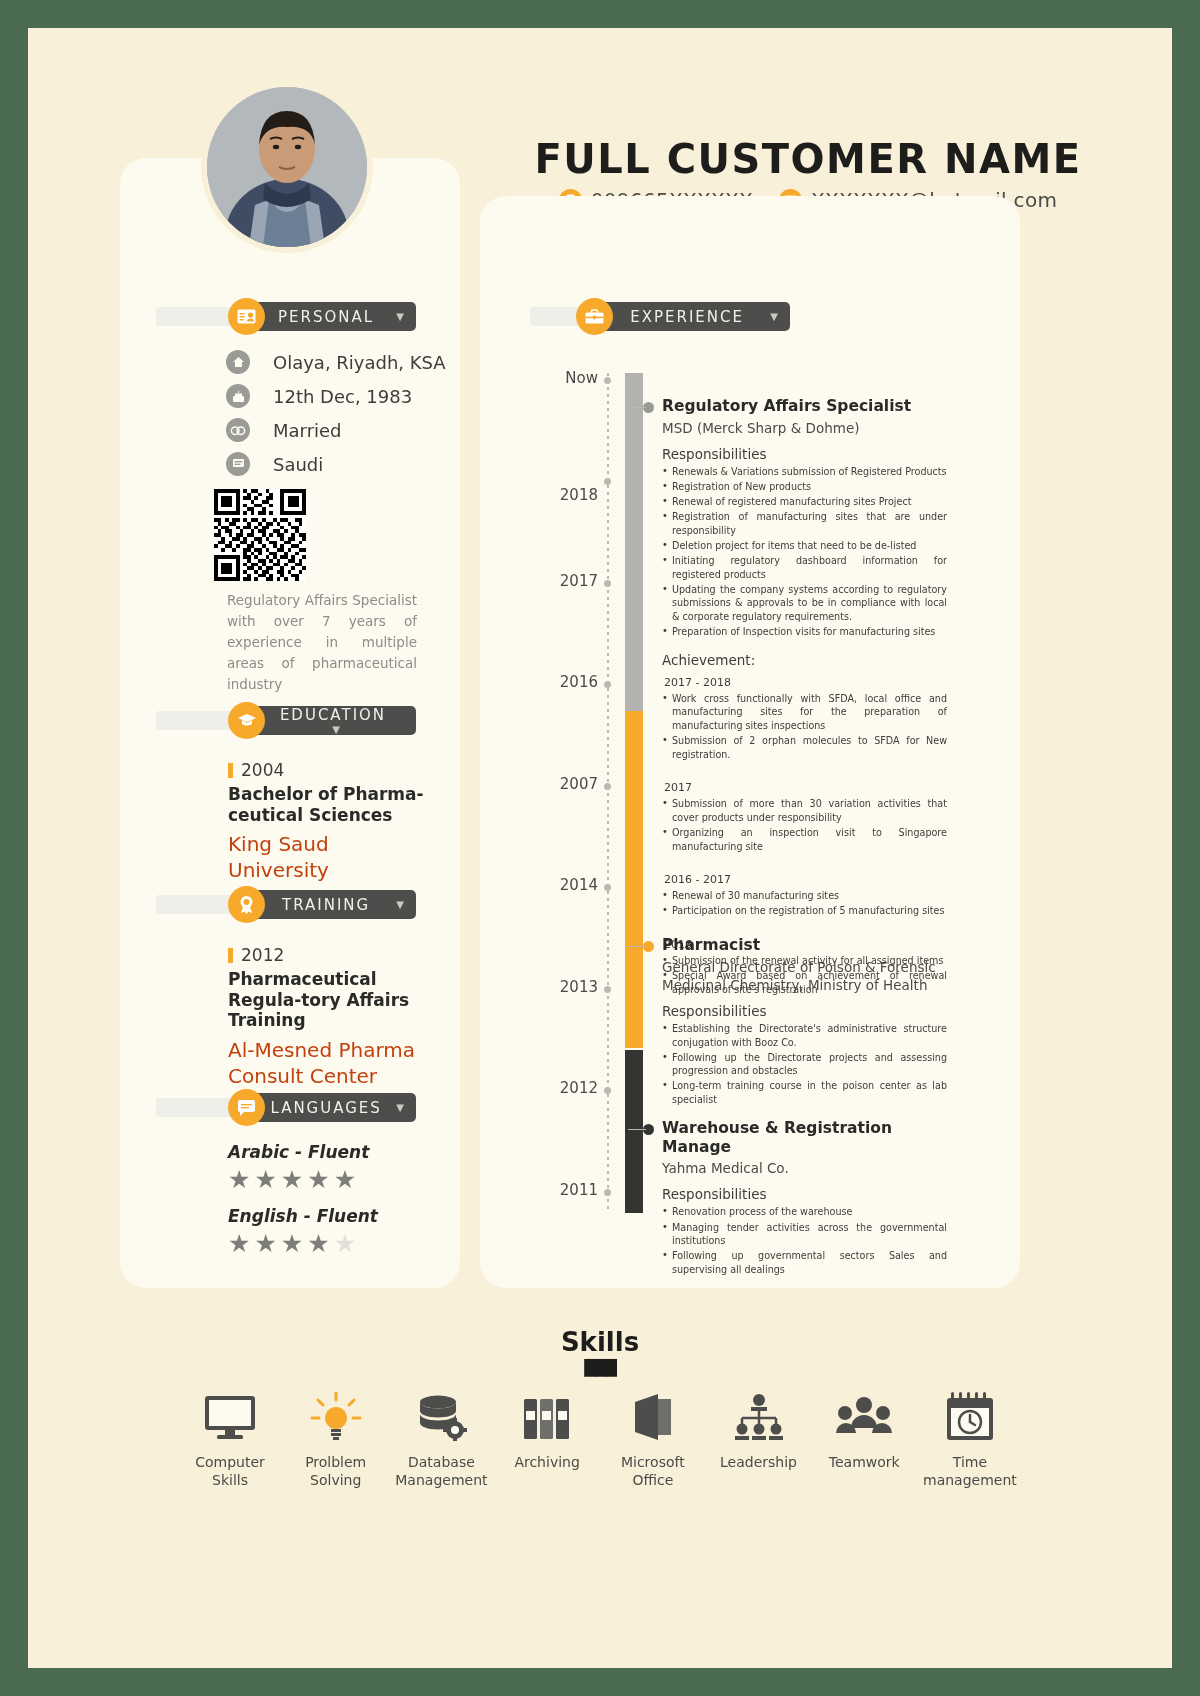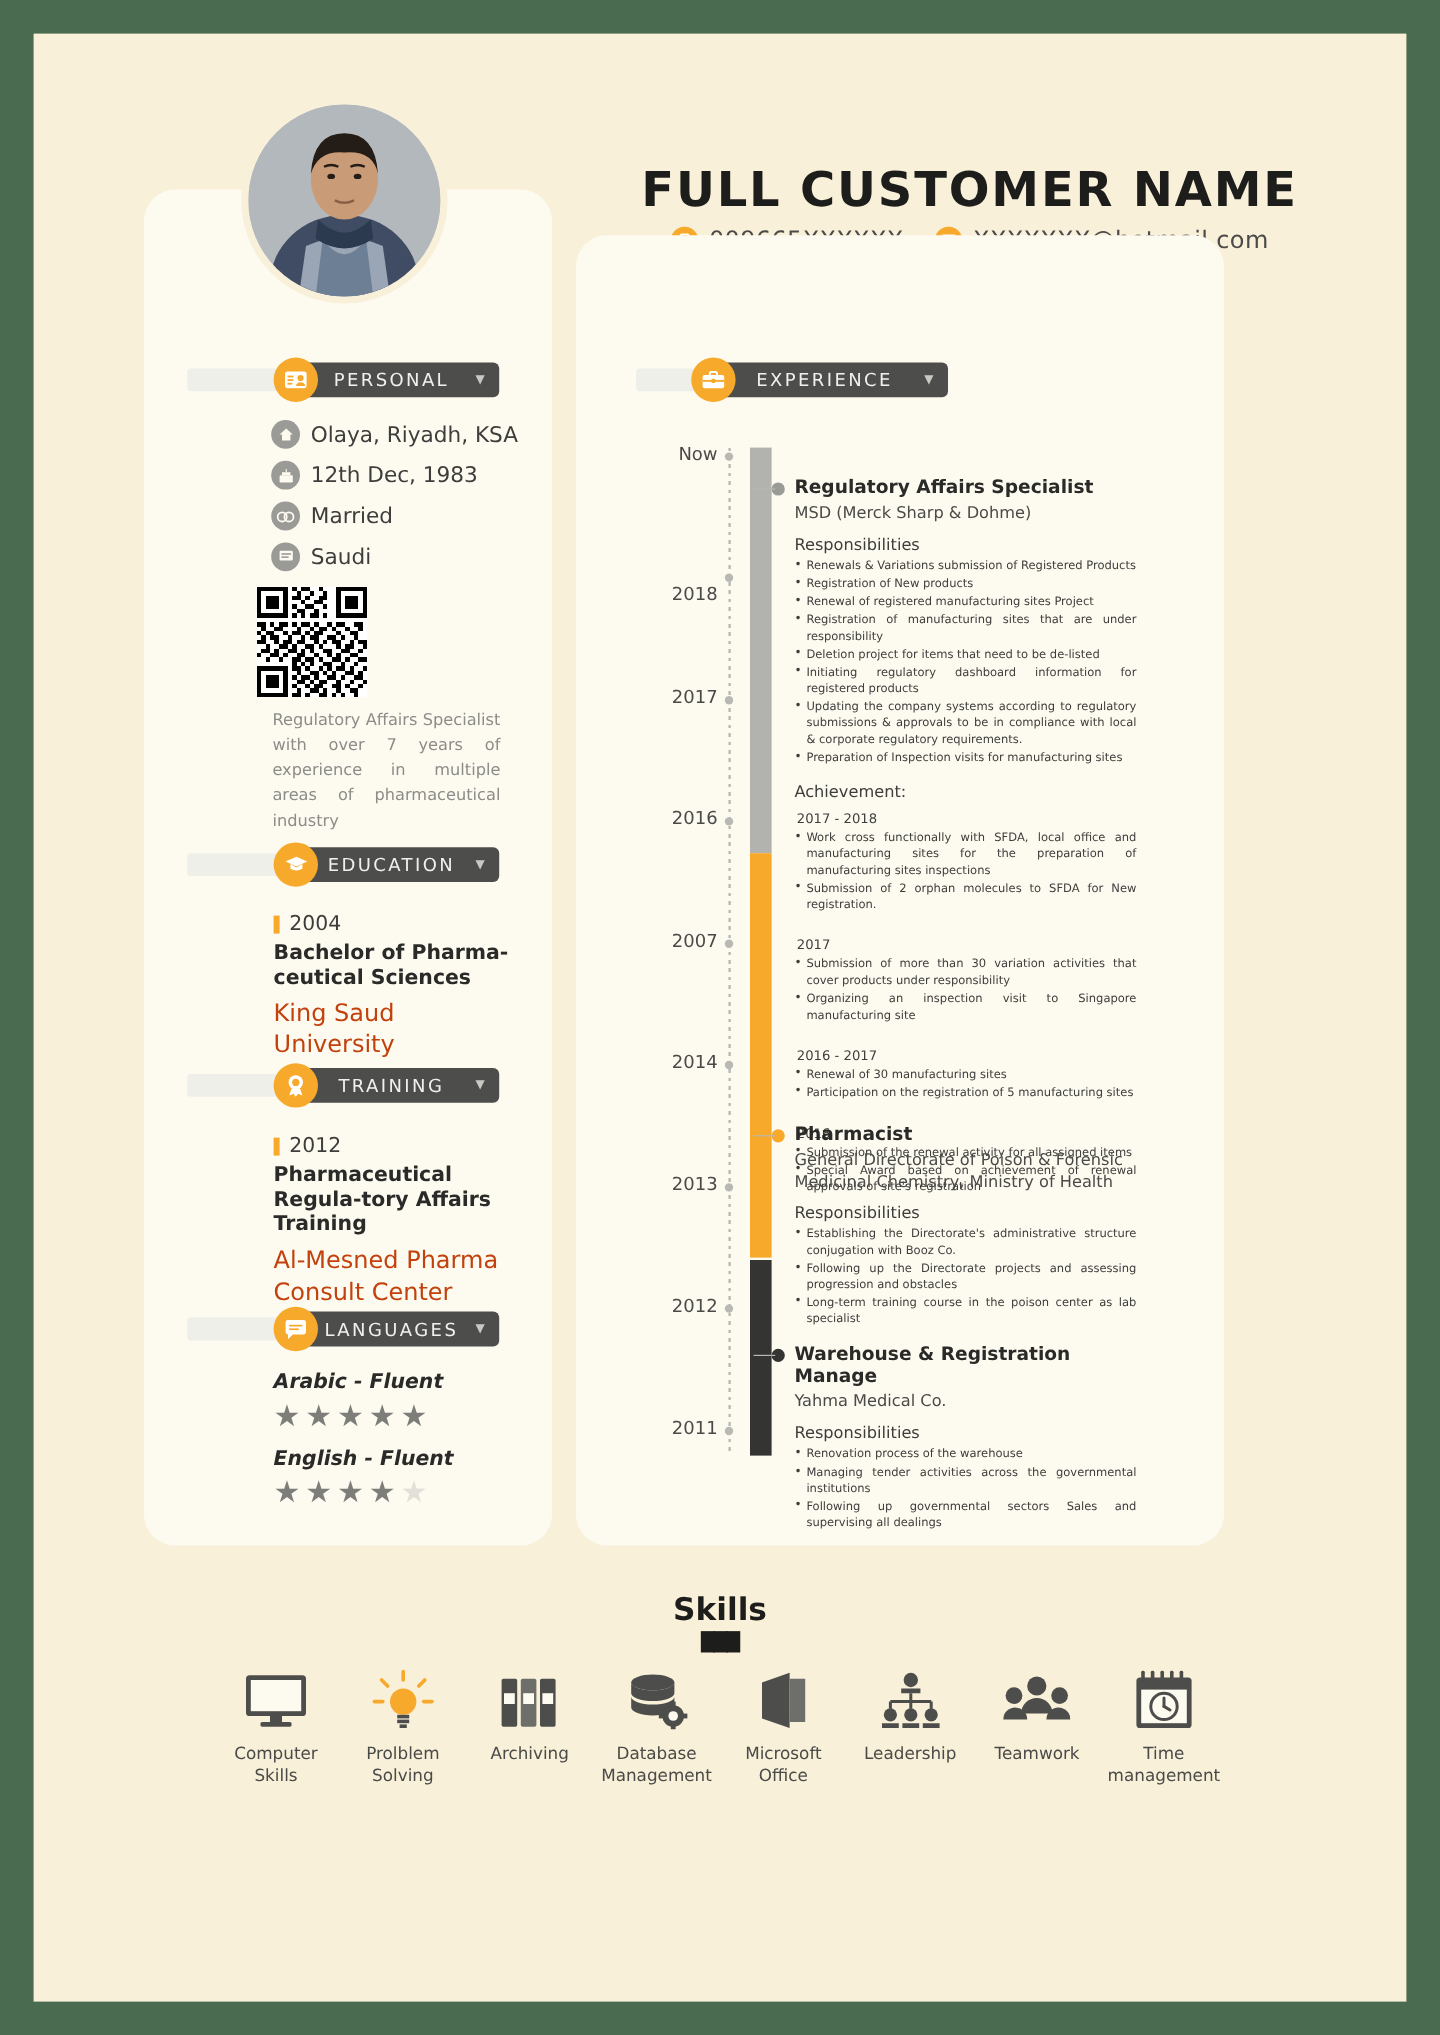--- a/index.html
+++ b/index.html
@@ -80,21 +80,21 @@
   .sec .circ {
     position: absolute; top: -4px;
     width: 37px; height: 37px; border-radius: 50%;
     background: #f7a92b; color: #fff;
     display: flex; align-items: center; justify-content: center;
     z-index: 3;
   }
 
   
   .plist { position: absolute; left: 198px; top: 322px; }
-  .prow { display: flex; align-items: center; gap: 9px; margin-bottom: 10px; text-align: center; }
+  .prow { display: flex; align-items: center; gap: 23px; margin-bottom: 10px; text-align: center; }
   .pico {
     width: 24px; height: 24px; border-radius: 50%;
     background: #9a9a96; color: #fdfaf0;
     display: flex; align-items: center; justify-content: center;
     font-size: 12px; flex: none;
   }
   .ptxt { font-size: 18px; color: #3d3d3b; }
 
   
   .qrbox { position: absolute; left: 186px; top: 461px; width: 92px; height: 92px; background:#fff;}
@@ -451,21 +451,21 @@
           <rect x="19" y="24" width="1" height="1"></rect>
           <rect x="22" y="24" width="1" height="1"></rect>
       </g>
     </svg>
   </div>
 
   <div class="summary">Regulatory Affairs Specialist with over 7 years of experience in multiple areas of pharmaceutical industry</div>
 
   <div class="sec" style="left:128px; top:678px; width:260px;">
     <div class="bar-strip" style="left:0; width:130px;"></div>
-    <div class="bar-dark" style="left:78px; width:182px;">
+    <div class="bar-dark" style="left:78px; width:182px;flex-direction:column;">
       <span class="lbl">EDUCATION</span>
       <span class="caret">▼</span>
     </div>
     <div class="circ" style="left:72px;">
       <svg width="20" height="15" viewBox="0 0 20 15">
           <path d="M10 1 L19 5 L10 9 L1 5 Z" fill="#fff"></path>
           <path d="M5 7 V11 Q10 14 15 11 V7 L10 10 Z" fill="#fff"></path>
         </svg>
     </div>
   </div>
@@ -684,51 +684,51 @@
             <rect x="21" y="38" width="10" height="3" fill="#4d4d4b"></rect>
             <rect x="21" y="42" width="10" height="3" fill="#4d4d4b"></rect>
             <rect x="23" y="46" width="6" height="3" fill="#4d4d4b"></rect>
           </svg>
       </div>
       <div class="sname">Prolblem Solving</div>
     </div>
 
     <div class="skill">
       <div class="sico">
-        <svg width="50" height="48" viewBox="0 0 50 48">
-            <rect x="2" y="6" width="13" height="40" rx="1.5" fill="#4d4d4b"></rect>
-            <rect x="18" y="6" width="13" height="40" rx="1.5" fill="#6e6e6b"></rect>
-            <rect x="34" y="6" width="13" height="40" rx="1.5" fill="#4d4d4b"></rect>
-            <rect x="4" y="18" width="9" height="9" fill="#fdfaf0"></rect>
-            <rect x="20" y="18" width="9" height="9" fill="#fdfaf0"></rect>
-            <rect x="36" y="18" width="9" height="9" fill="#fdfaf0"></rect>
-          </svg>
-      </div>
-      <div class="sname">Archiving</div>
-    </div>
-
-    <div class="skill">
-      <div class="sico">
         <svg width="52" height="48" viewBox="0 0 52 48">
             <g fill="#4d4d4b">
               <ellipse cx="23" cy="9" rx="18" ry="6.5"></ellipse>
               <path d="M5 9v9c0 3.6 8 6.5 18 6.5s18-2.9 18-6.5V9c0 3.6-8 6.5-18 6.5S5 12.6 5 9z"></path>
               <path d="M5 21v9c0 3.6 8 6.5 18 6.5s18-2.9 18-6.5v-9c0 3.6-8 6.5-18 6.5S5 24.6 5 21z"></path>
             </g>
             <circle cx="40" cy="37" r="9" fill="#4d4d4b"></circle>
             <circle cx="40" cy="37" r="4" fill="#fdfaf0"></circle>
             <g fill="#4d4d4b">
               <rect x="38" y="25" width="4" height="5"></rect>
               <rect x="38" y="44" width="4" height="5"></rect>
               <rect x="28" y="35" width="5" height="4"></rect>
               <rect x="47" y="35" width="5" height="4"></rect>
             </g>
           </svg>
       </div>
       <div class="sname">Database Management</div>
+    </div>
+
+    <div class="skill">
+      <div class="sico">
+        <svg width="50" height="48" viewBox="0 0 50 48">
+            <rect x="2" y="6" width="13" height="40" rx="1.5" fill="#4d4d4b"></rect>
+            <rect x="18" y="6" width="13" height="40" rx="1.5" fill="#6e6e6b"></rect>
+            <rect x="34" y="6" width="13" height="40" rx="1.5" fill="#4d4d4b"></rect>
+            <rect x="4" y="18" width="9" height="9" fill="#fdfaf0"></rect>
+            <rect x="20" y="18" width="9" height="9" fill="#fdfaf0"></rect>
+            <rect x="36" y="18" width="9" height="9" fill="#fdfaf0"></rect>
+          </svg>
+      </div>
+      <div class="sname">Archiving</div>
     </div>
 
     <div class="skill">
       <div class="sico">
         <svg width="42" height="52" viewBox="0 0 42 52">
             <path d="M3 11 L26 3 V49 L3 41 Z" fill="#4d4d4b"></path>
             <path d="M26 8 H39 V44 H26 Z" fill="#6e6e6b"></path>
           </svg>
       </div>
       <div class="sname">Microsoft Office</div>

